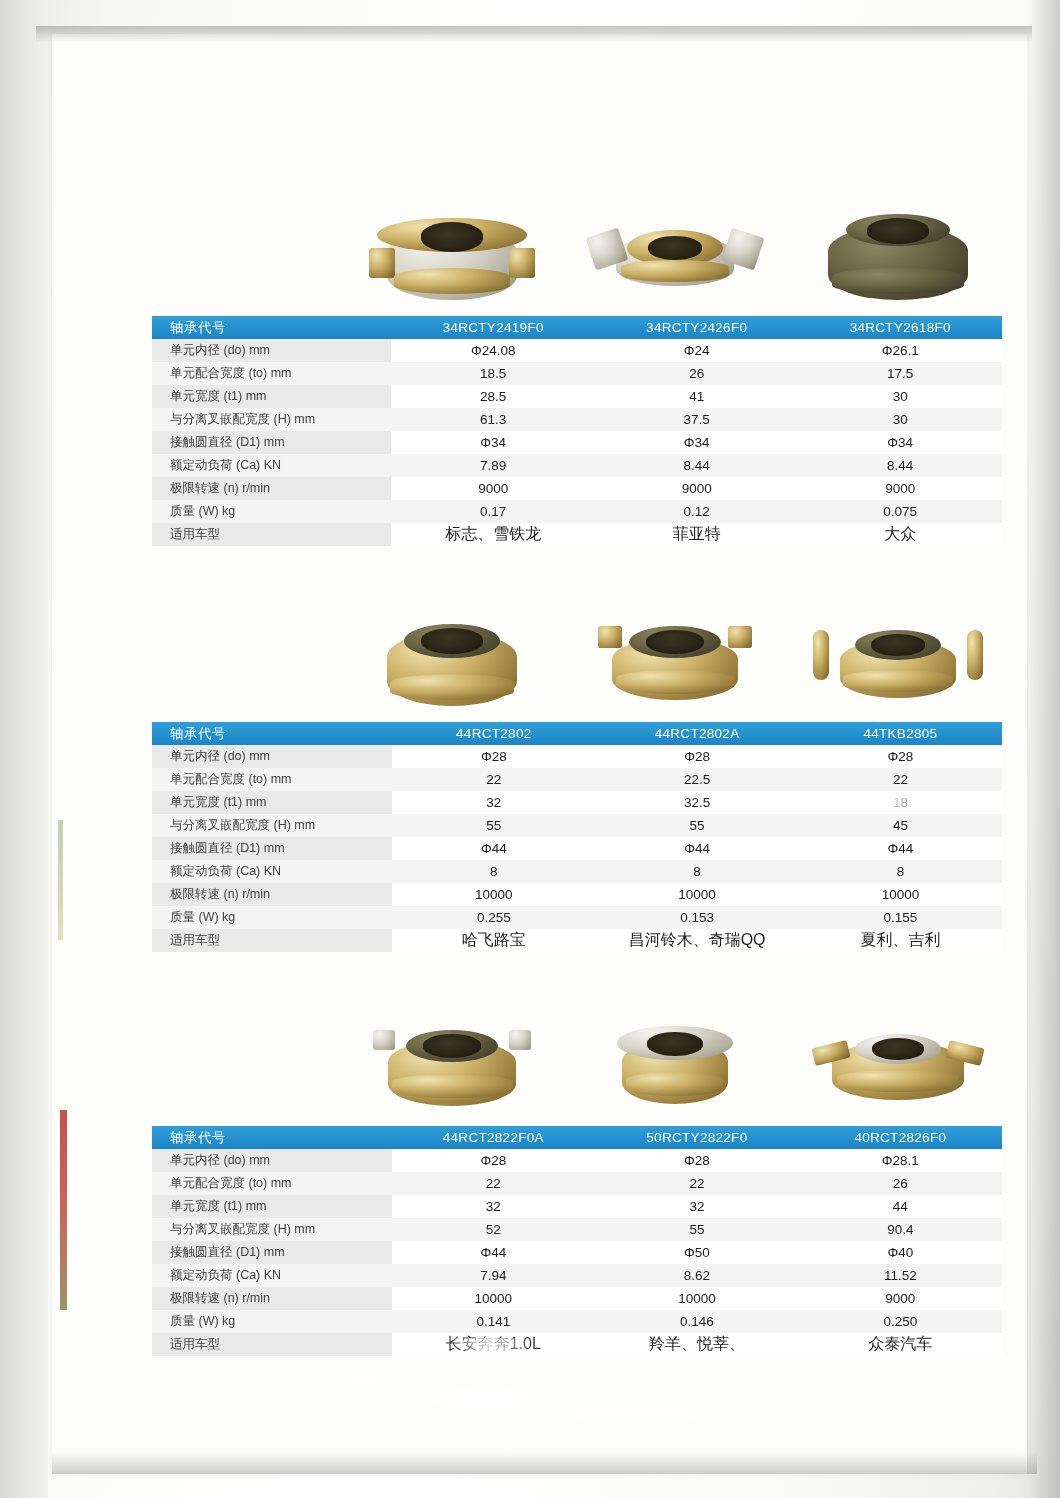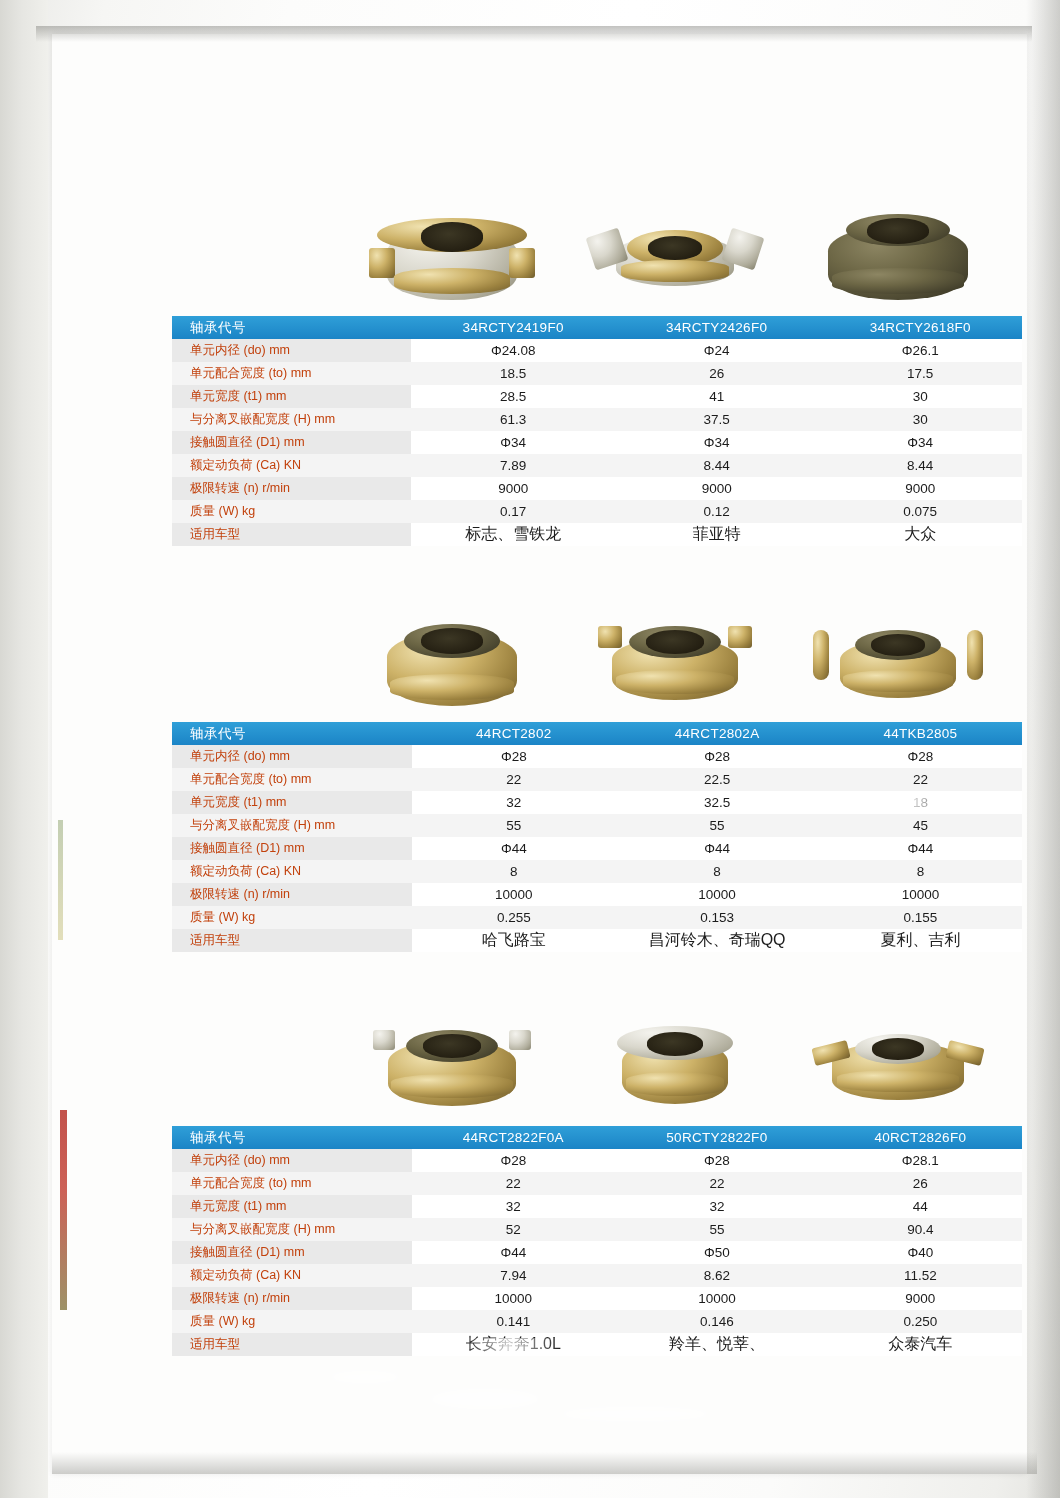--- a/index.html
+++ b/index.html
@@ -130,21 +130,21 @@
     background: radial-gradient(ellipse at 45% 40%, #3c3724 0%, #241f12 70%, #14110a 100%);
   }
   .br-tab {
     position: absolute;
     border-radius: 3px;
   }
 
   
   .spec-table {
     position: absolute;
-    left: 172px;
+    left: 152px;
     width: 850px;
     border-collapse: collapse;
     font-size: 13px;
   }
   .spec-table td {
     padding: 0;
     height: 23px;
     vertical-align: middle;
   }
   .hdr-label {
@@ -157,21 +157,21 @@
   }
   .hdr-val {
     background: linear-gradient(180deg, #2f9fd8 0%, #1b84c6 100%);
     color: #ffffff;
     text-align: center;
     font-size: 13.5px;
     width: 207px;
     letter-spacing: 0.3px;
   }
   .row-label {
-    color: #c2410c;
+    color: #404040;
     font-size: 12.5px;
     padding-left: 18px !important;
     background: #e9e9e9;
     margin-top: 22px;
   }
   .row-label.alt {
     background: #f4f4f4;
   }
   .cell {
     text-align: center;

